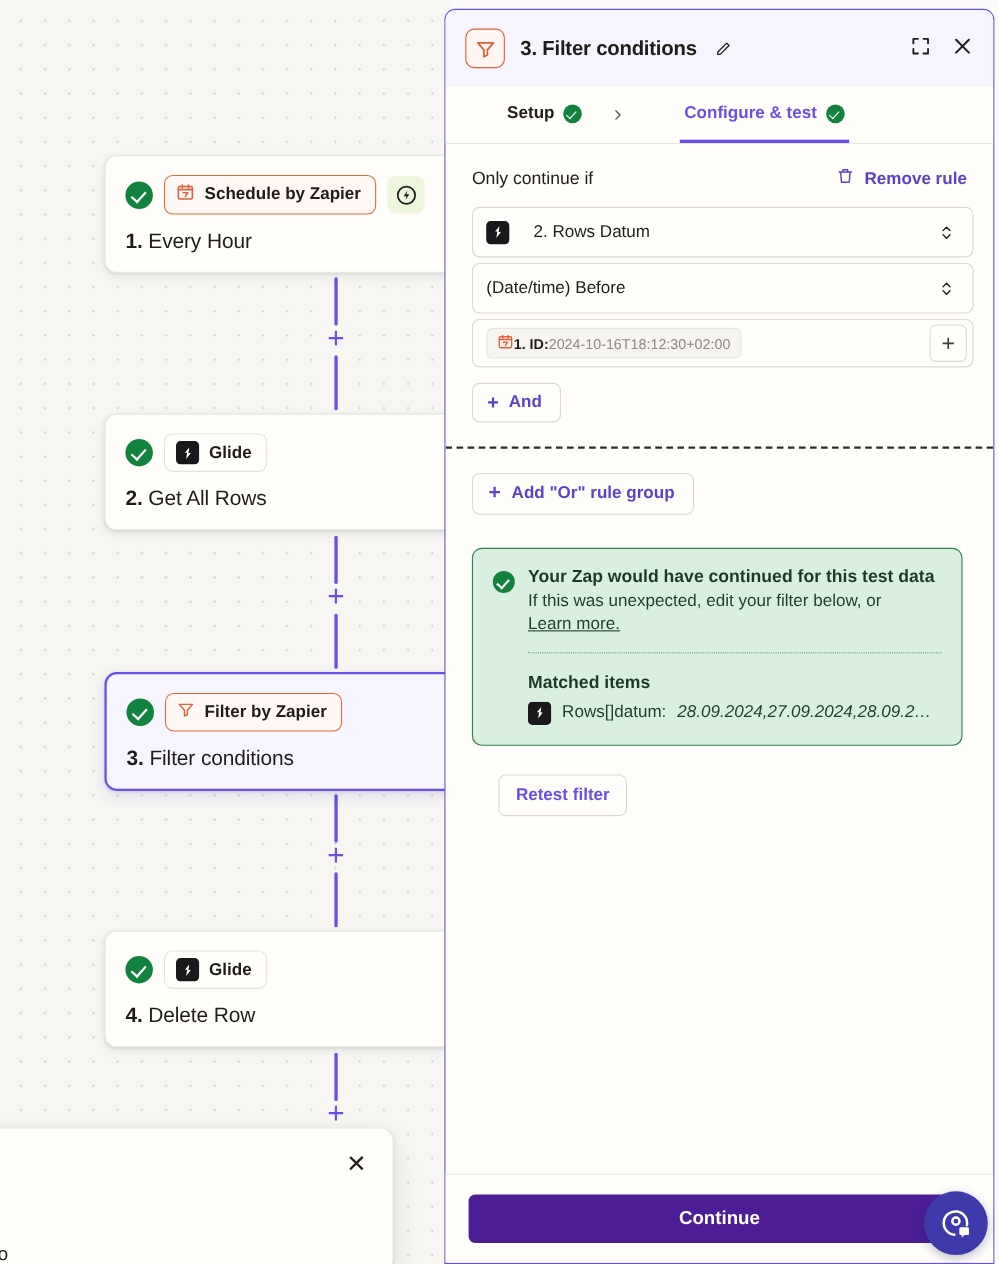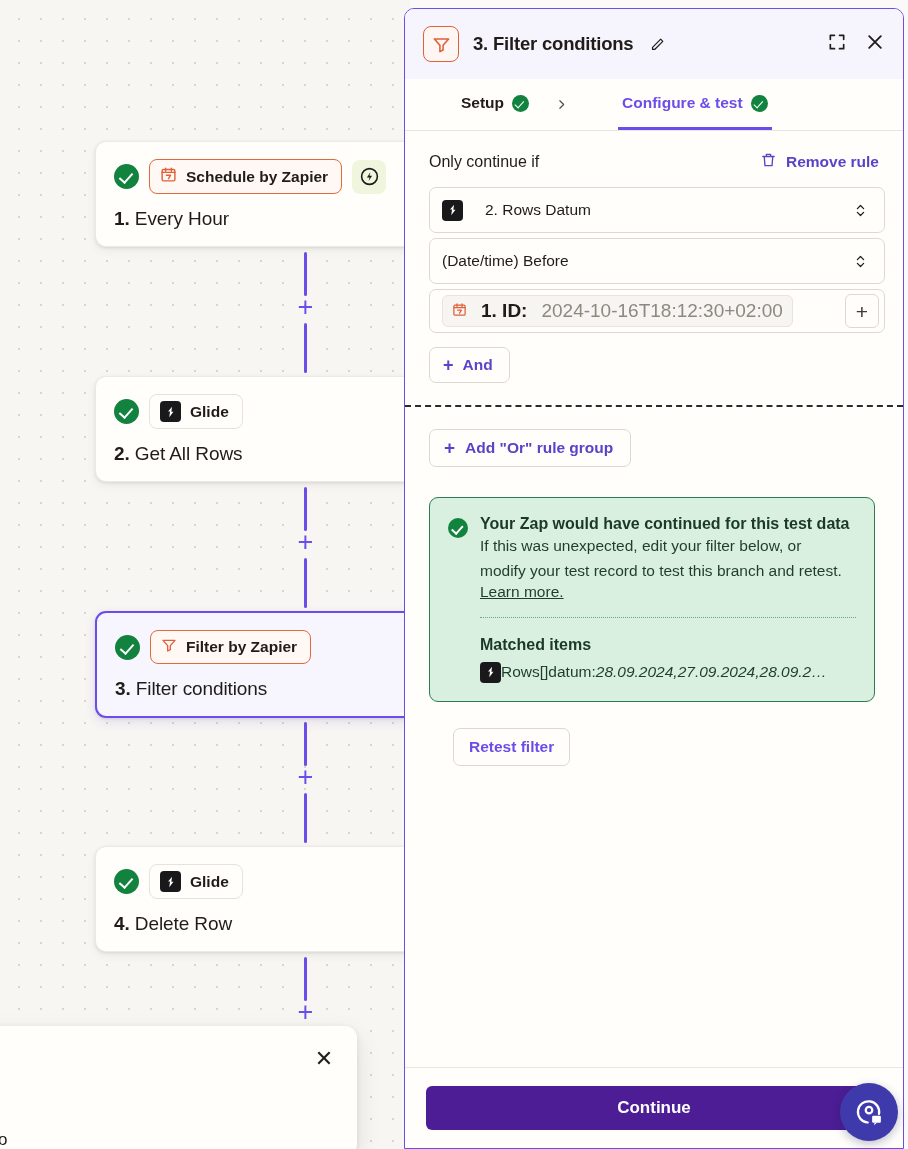--- a/index.html
+++ b/index.html
@@ -197,24 +197,24 @@
 
   .value-row {
     width: 456px; height: 44px;
     border: 1px solid #ddd9d2; border-radius: 7px;
     background: #fffefb;
     display: flex; align-items: center;
     padding: 0 4px 0 12px;
     position: relative;
   }
   .token {
-    display: inline-flex; align-items: center; gap: 14px;
+    display: inline-flex; align-items: center; gap: 0;
     background: #f7f5f1; border: 1px solid #e8e5df;
     border-radius: 6px; padding: 4px 9px;
-    font-size: 19px; max-width: 400px;
+    font-size: 13px; max-width: 400px;
   }
   .token .tk-label { font-weight: 700; color: #201c19; }
   .token .tk-val { color: #8d8881; white-space: nowrap; }
   .plus-btn {
     position: absolute; right: 5px; top: 4px;
     width: 34px; height: 34px;
     border: 1px solid #ddd9d2; border-radius: 6px;
     background: #fffefb;
     display: flex; align-items: center; justify-content: center;
     color: #4a4views; color: #403b35; font-size: 21px; line-height: 1;
@@ -274,21 +274,21 @@
   .test-record {
     margin-left: 32px; margin-top: 14px;
     display: flex; align-items: flex-start;
   }
   .tr-left { flex: 1 1 auto; }
   .tr-title { font-size: 16px; font-weight: 700; color: #1a3a26; }
   .tr-sub { font-size: 15.5px; color: #1f3d2a; margin-top: 4px; }
   .matched-title { margin: 18px 0 0 32px; font-size: 16px; font-weight: 700; color: #1a3a26; }
   .matched-row {
     margin: 8px 0 0 32px;
-    display: flex; align-items: center; 
+    display: flex; align-items: center; gap: 10px;
     font-size: 15.5px; color: #1f3d2a;
     white-space: nowrap; overflow: hidden;
   }
   .matched-row .mval { font-style: italic; }
 
   .retest {
     margin: 26px 0 0 24px;
     display: inline-block;
     border: 1px solid #ddd9d2; border-radius: 7px;
     background: #fffefb;
@@ -535,21 +535,20 @@
           <span class="pl">+</span>
           <span>Add "Or" rule group</span>
         </div>
 
         <div class="result-card">
           <div class="result-top">
             <span class="result-tick"></span>
             <div>
               <div class="result-h">Your Zap would have continued for this test data</div>
               <div class="result-p">If this was unexpected, edit your filter below, or</div>
-              <div class="result-p">modify your test record to test this branch and retest.</div>
               <a class="learn-more" href="#">Learn more.</a>
             </div>
           </div>
 
           <div class="hr-dotted"></div>
 
 
           <div class="matched-title">Matched items</div>
           <div class="matched-row">
             <span class="glide-ico">

